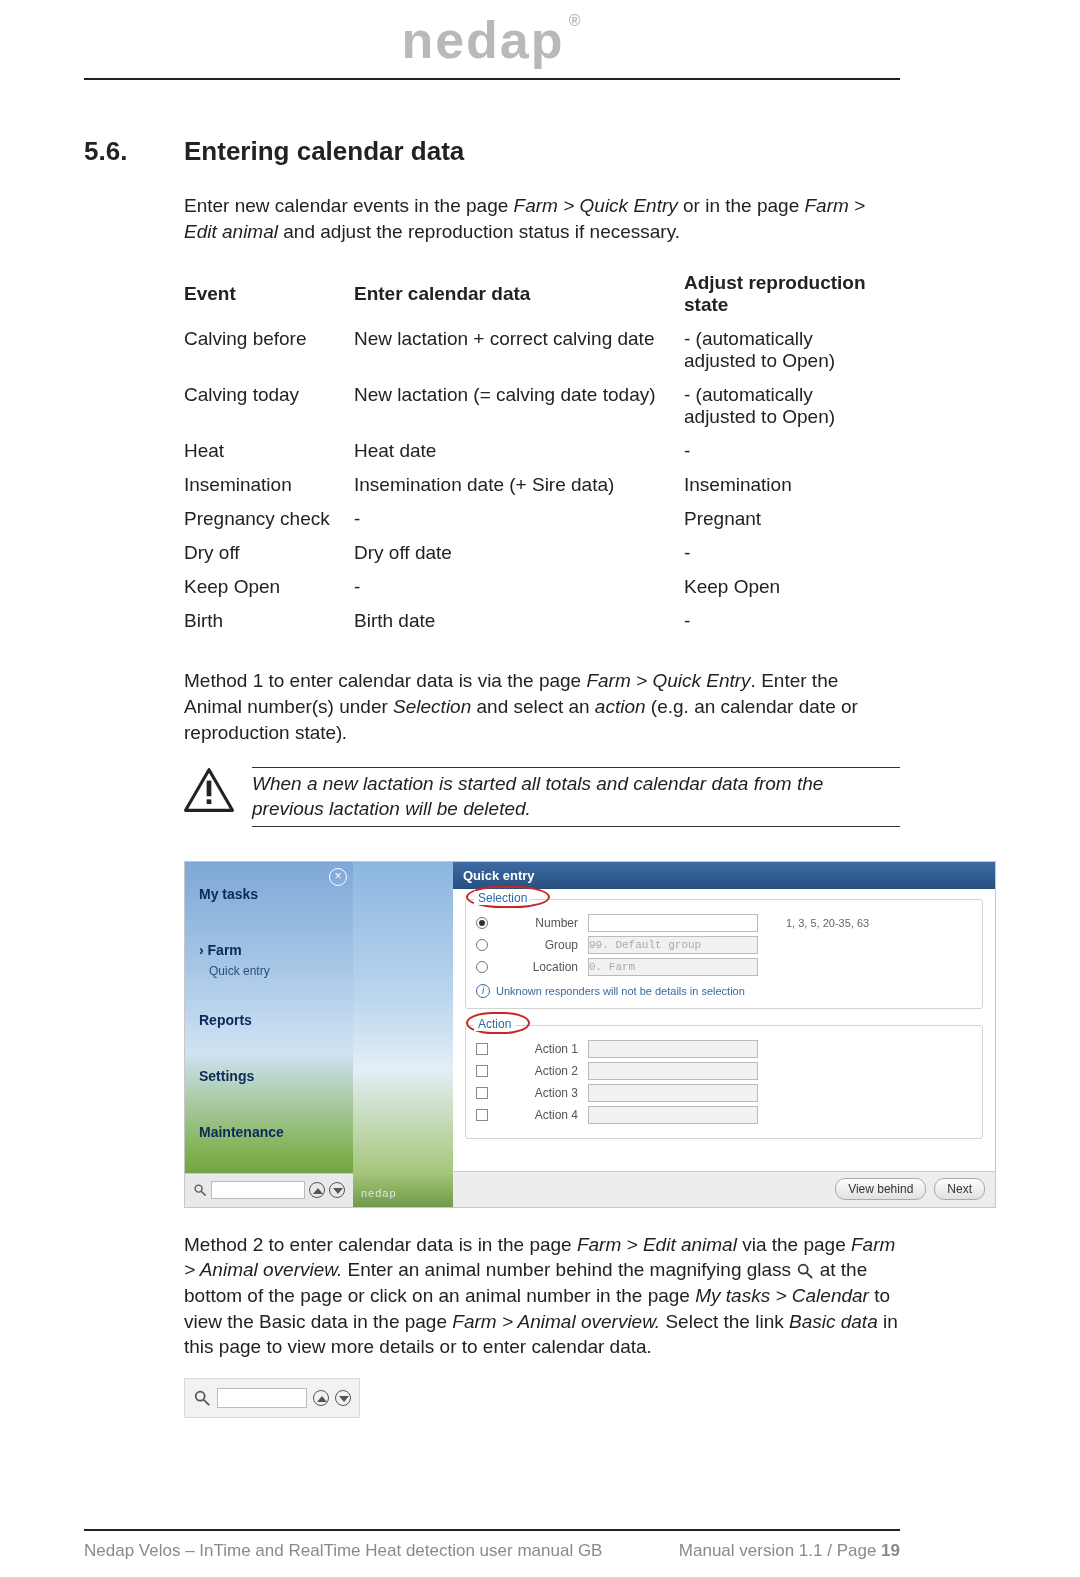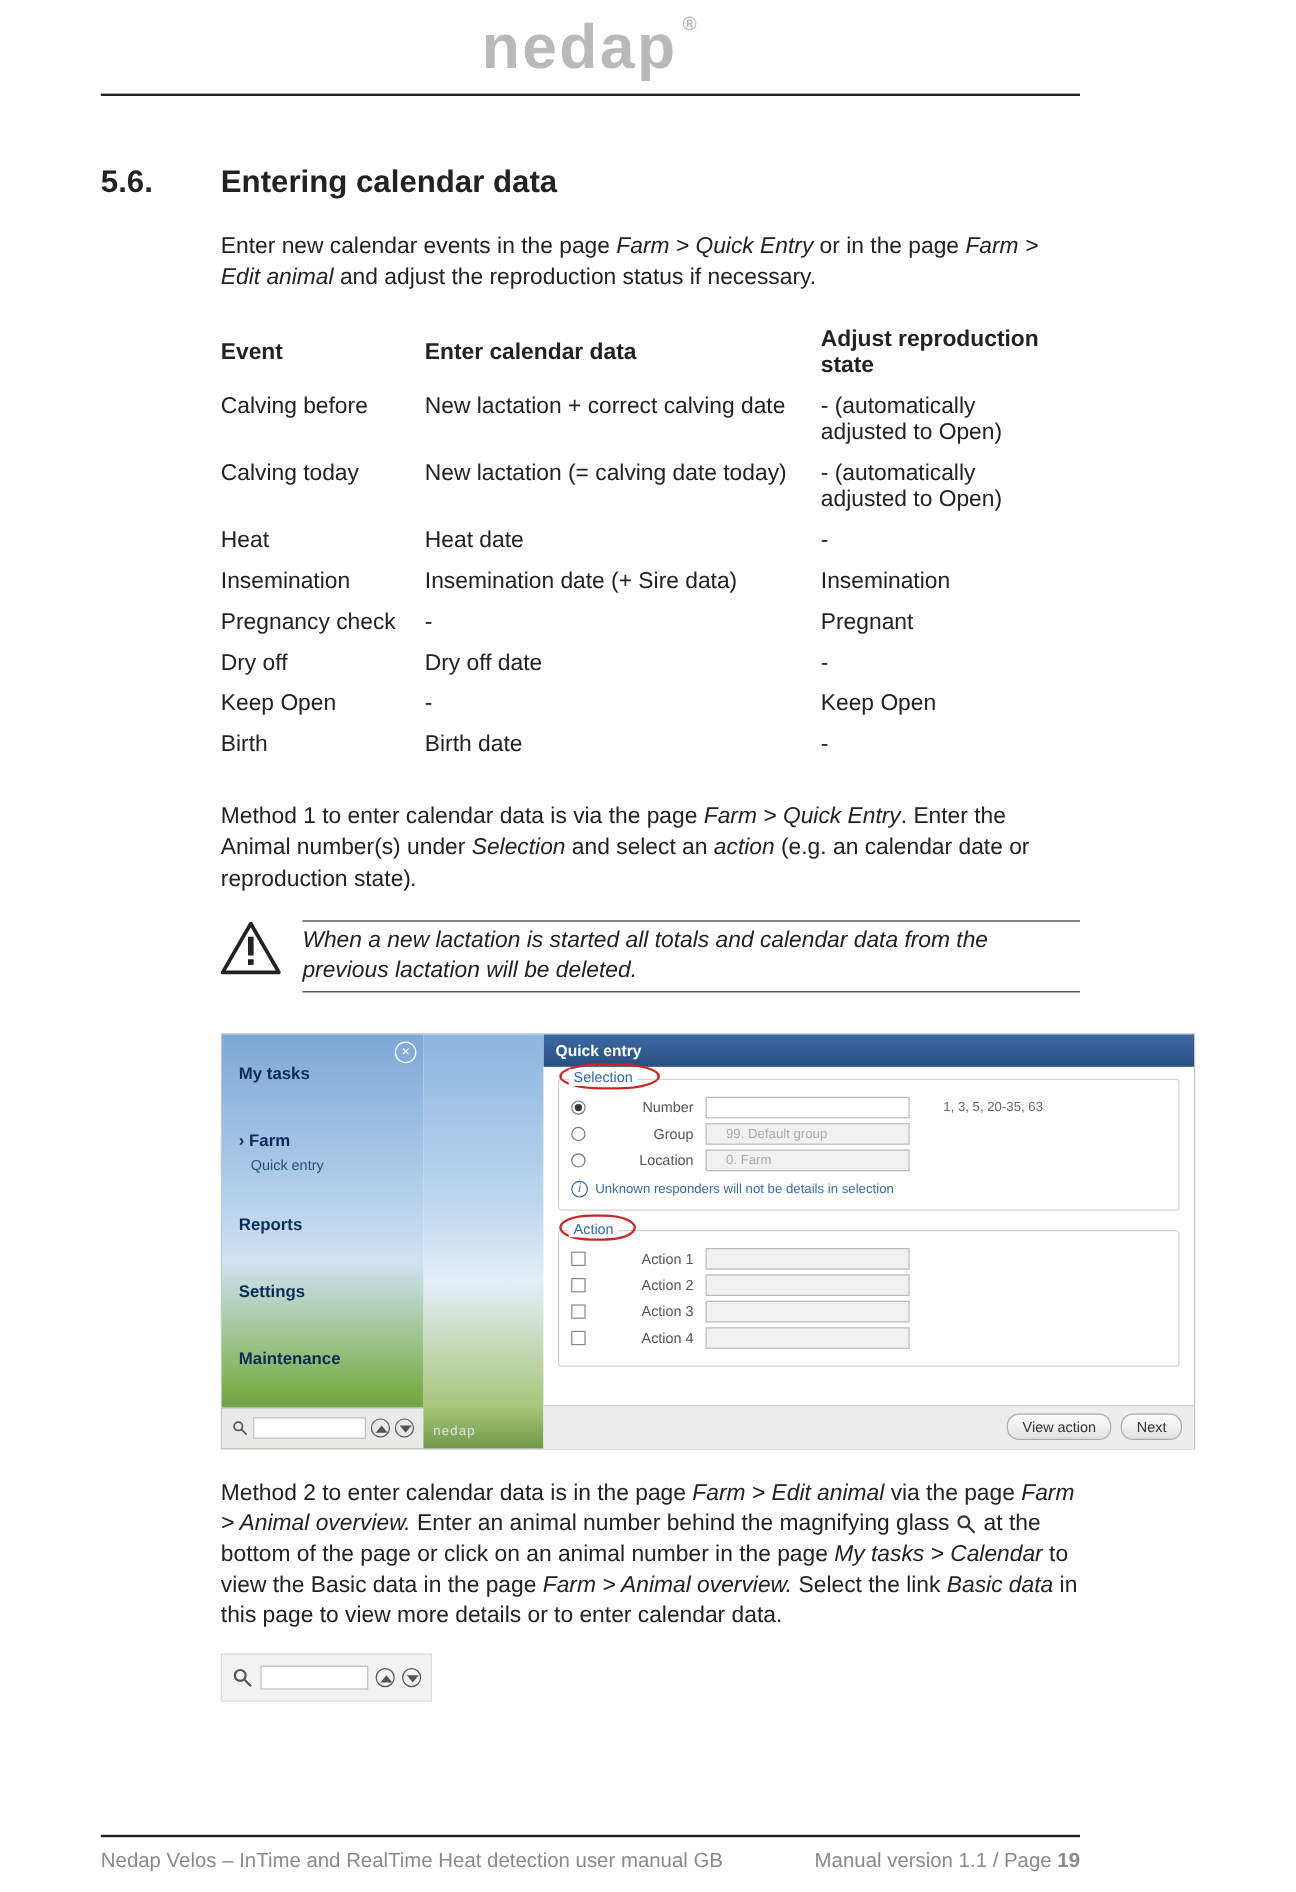--- a/index.html
+++ b/index.html
@@ -59,21 +59,21 @@
 
   .fs { border:1px solid #d3d3d3; border-radius:3px; padding:10px 10px 10px 10px; position:relative; margin-bottom:16px; }
   .fs .legend { position:absolute; top:-9px; left:8px; background:#fff; padding:0 4px; color:#2a6aa8; font-size:12px; }
   .fs .ring { position:absolute; top:-14px; left:0px; width:84px; height:22px; border:2px solid #c62828; border-radius:50%/60%; pointer-events:none; }
 
   .row { display:flex; align-items:center; gap:10px; margin:4px 0;text-align:right; }
   .radio { width:12px; height:12px; border:1px solid #777; border-radius:50%; display:inline-block; position:relative; }
   .radio.checked::after { content:""; position:absolute; inset:2px; background:#333; border-radius:50%; }
   .lbl { width:80px; color:#555; font-size:12px; }
   .tinput { height:18px; border:1px solid #bbb; background:#fff; }
-  .tinput.dis { background:#f1f1f1; color:#aaa; font-size:11px; padding-left:16px; display:flex; align-items:center; }
+  .tinput.dis { background:#f1f1f1; color:#aaa; font-size:11px; padding-left:0; display:flex; align-items:center;font-family:Liberation Mono, monospace; }
   .sel { width:170px; }
   .hint { color:#666; font-size:11px; margin-left:18px; }
 
   .info-row { display:flex; align-items:center; gap:6px; margin-top:8px; color:#3a6aa0; font-size:11px; }
   .info-i { width:14px; height:14px; border:1px solid #3a6aa0; border-radius:50%; color:#3a6aa0; font-style:italic; font-size:10px; line-height:12px; text-align:center; }
 
   .chk { width:12px; height:12px; border:1px solid #888; display:inline-block; }
 
   .panel-footer { position:absolute; bottom:0; left:0; right:0; height:36px; background:#ededed; border-top:1px solid #ccc; display:flex; justify-content:flex-end; align-items:center; gap:8px; padding:0 10px; }
   .btn { background:linear-gradient(#fefefe,#e0e0e0); border:1px solid #aaa; border-radius:10px; padding:3px 12px; font-size:12px; color:#333; }
@@ -258,21 +258,21 @@
                   <div class="tinput dis sel"></div>
                 </div>
               <div class="row">
                   <span class="chk"></span>
                   <span class="lbl">Action 4</span>
                   <div class="tinput dis sel"></div>
                 </div>
             </div>
           </div>
           <div class="panel-footer">
-            <div class="btn">View action</div>
+            <div class="btn">View behind</div>
             <div class="btn">Next</div>
           </div>
         </div>
       </div>
 
       <p class="method2">
         <span>Method 2 to enter calendar data is in the page </span><span class="italic">Farm &gt; Edit animal</span><span> via the page </span><span class="italic">Farm &gt; Animal overview.</span><span> Enter an animal number behind the magnifying glass </span><svg class="inline-mag" viewBox="0 0 20 20">
             <circle cx="8" cy="8" r="5" fill="none" stroke="#333" stroke-width="2"></circle>
             <line x1="12" y1="12" x2="18" y2="18" stroke="#333" stroke-width="2"></line>
           </svg><span> at the bottom of the page or click on an animal number in the page </span><span class="italic">My tasks &gt; Calendar</span><span> to view the Basic data in the page </span><span class="italic">Farm &gt; Animal overview.</span><span> Select the link </span><span class="italic">Basic data</span><span> in this page to view more details or to enter calendar data.</span>

